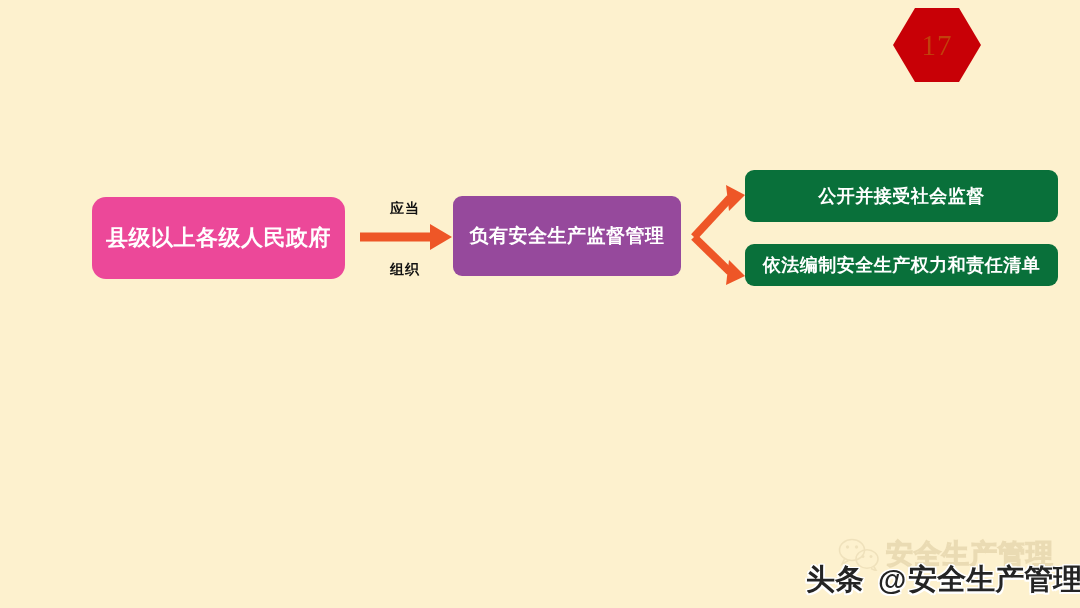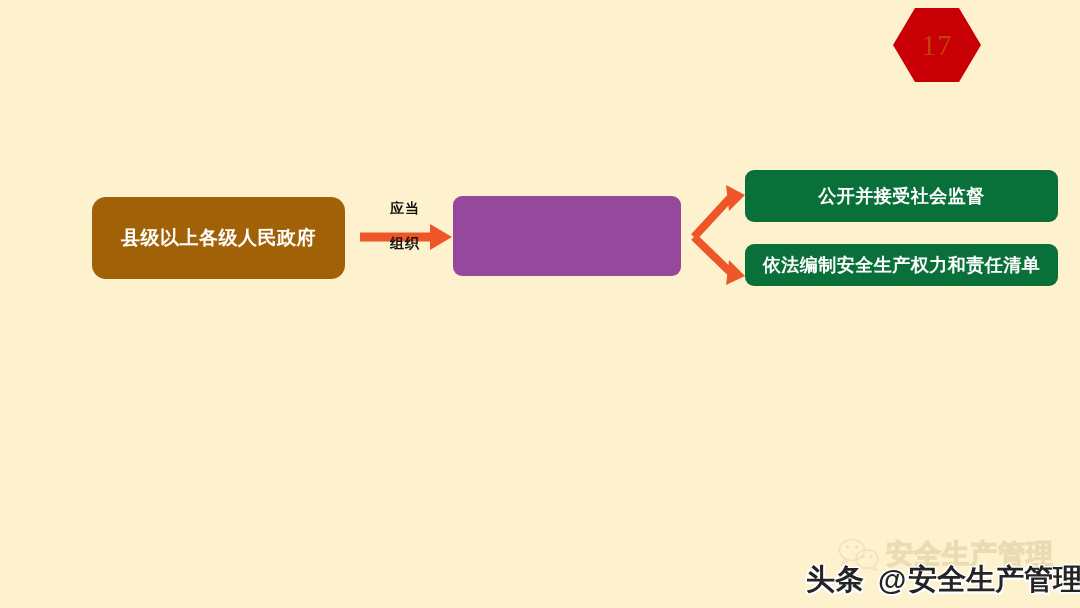--- a/index.html
+++ b/index.html
@@ -65,23 +65,23 @@
     font-weight: bold;
     line-height: 1.45;
     letter-spacing: 0.5px;
   }
 
   .node-gov {
     left: 92px;
     top: 197px;
     width: 253px;
     height: 82px;
-    background: #a16207;
+    background: #ec4899;
     border-radius: 14px;
-    font-size: 19px;
+    font-size: 22px;
   }
 
   .node-dept {
     left: 453px;
     top: 196px;
     width: 228px;
     height: 80px;
     background: #96499C;
     border-radius: 9px;
     font-size: 19px;
@@ -115,21 +115,21 @@
     position: absolute;
     width: 84px;
     left: 363px;
     text-align: center;
     color: #111111;
     font-size: 14px;
     font-weight: bold;
     letter-spacing: 1px;
   }
   .arrow-label-top { top: 200px; }
-  .arrow-label-bottom { top: 235px; }
+  .arrow-label-bottom { top: 261px; }
 
   
   #arrow-layer {
     position: absolute;
     left: 0;
     top: 0;
     width: 1080px;
     height: 608px;
     pointer-events: none;
   }
@@ -215,20 +215,21 @@
 
   <div class="node node-gov">
     <span>县级以上各级人民政府</span>
   </div>
 
   <div class="arrow-label arrow-label-top">应当</div>
   <div class="arrow-label arrow-label-bottom">组织</div>
 
   <div class="node node-dept">
     <span class="dept-lines">
+      <span class="dept-line">负有安全生产监督管理</span>
     </span>
   </div>
 
   <div class="node node-green node-green-1">
     <span>公开并接受社会监督</span>
   </div>
 
   <div class="node node-green node-green-2">
     <span>依法编制安全生产权力和责任清单</span>
   </div>

